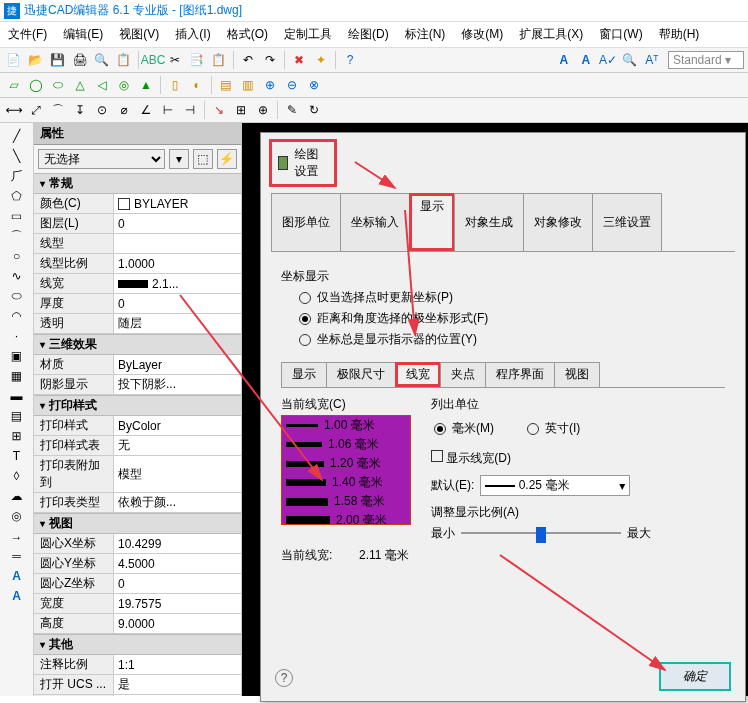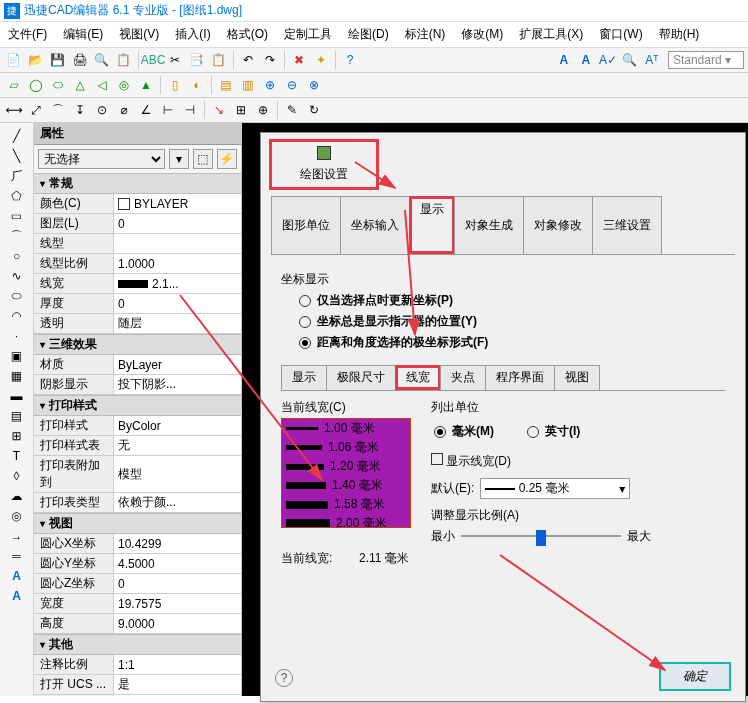--- a/index.html
+++ b/index.html
@@ -23,28 +23,28 @@
 .prop-panel .icon-btn { width: 20px; height: 20px; border: 1px solid #999; background:#eee; display:inline-flex; align-items:center; justify-content:center; cursor:pointer;}
 .group-hdr { background: #ddd; padding: 1px 6px; font-weight: bold; border-top:1px solid #bbb; border-bottom:1px solid #bbb;}
 .group-hdr .tri { margin-right:4px; font-size:10px;}
 .prop-row { display: flex; border-bottom: 1px solid #ccc; }
 .prop-row .k { width: 80px; padding: 1px 6px; border-right:1px solid #ccc; background:#eee;}
 .prop-row .v { flex: 1; padding: 1px 4px; background:#fff; display:flex; align-items:center; gap:4px;}
 .color-swatch { width:12px; height:12px; border:1px solid #333; background:#fff;}
 .lw-swatch { width:30px; height:8px; background:#000;}
 .drawing-area { flex: 1; background: #000; position: relative; }
 .dialog { position: absolute; left: 260px; top: 132px; width: 486px; height: 570px; background: #f0f0f0; border: 1px solid #888; box-shadow: 2px 2px 6px rgba(0,0,0,0.3); }
-.dialog-title { border: 3px solid #e63946; padding: 4px 6px; display: flex; align-items: center; gap: 6px; background:#f0f0f0; width: 110px; margin: 6px 0 6px 8px; flex-direction: column;}
+.dialog-title { border: 3px solid #e63946; padding: 4px 6px; display: flex; align-items: center; gap: 6px; background:#f0f0f0; width: 68px; margin: 6px 0 6px 8px;}
 .dialog-title .ico { width:14px; height:14px; background:#6a994e; border:1px solid #333;}
 .tabs { display: flex; border-bottom: 1px solid #999; margin: 4px 10px 0; }
 .tab { padding: 20px 10px; border: 1px solid #999; border-bottom: none; background:#e8e8e8; margin-right:-1px; cursor:pointer;}
 .tab.hl { border: 3px solid #e63946; padding: 2px 8px; background:#f0f0f0;}
 .dlg-content { padding: 10px 20px; }
 .fieldset-label { margin: 6px 0 4px; }
-.radio-row { margin: 4px 0 4px 18px; display:flex; align-items:center; gap:6px;font-weight:bold;}
+.radio-row { margin: 4px 0 4px 18px; display:flex; align-items:center; gap:6px;}
 .radio { width:12px; height:12px; border:1px solid #333; border-radius:50%; display:inline-flex; align-items:center; justify-content:center;}
 .radio.checked::after { content:''; width:6px; height:6px; background:#000; border-radius:50%;}
 .sub-tabs { display:flex; margin-top:14px; border-bottom:1px solid #999;}
 .sub-tab { padding:3px 10px; border:1px solid #999; border-bottom:none; background:#e8e8e8; margin-right:-1px; cursor:pointer;}
 .sub-tab.hl { border: 3px solid #e63946; padding:1px 8px; background:#f0f0f0;}
 .lw-area { display:flex; gap:20px; margin-top:8px;}
 .lw-col { display:flex; flex-direction:column; }
 .lw-list { border:1px solid #c2410c; background:#a21caf; width:130px; height:110px; overflow:hidden;}
 .lw-item { display:flex; align-items:center; gap:6px; padding:1px 4px;}
 .lw-bar { height:6px; background:#000;}
@@ -333,26 +333,26 @@
     <span class="tab">对象修改</span>
     <span class="tab">三维设置</span>
   </div>
   <div class="dlg-content">
     <div class="fieldset-label">坐标显示</div>
     <div class="radio-row">
         <span class="radio"></span>
         <span>仅当选择点时更新坐标(P)</span>
       </div>
     <div class="radio-row">
+        <span class="radio checked"></span>
+        <span>距离和角度选择的极坐标形式(F)</span>
+      </div>
+    <div class="radio-row">
         <span class="radio"></span>
         <span>坐标总是显示指示器的位置(Y)</span>
-      </div>
-    <div class="radio-row">
-        <span class="radio checked"></span>
-        <span>距离和角度选择的极坐标形式(F)</span>
       </div>
 
     <div class="sub-tabs">
       <span class="sub-tab">显示</span>
       <span class="sub-tab">极限尺寸</span>
       <span class="sub-tab hl">线宽</span>
       <span class="sub-tab">夹点</span>
       <span class="sub-tab">程序界面</span>
       <span class="sub-tab">视图</span>
     </div>

